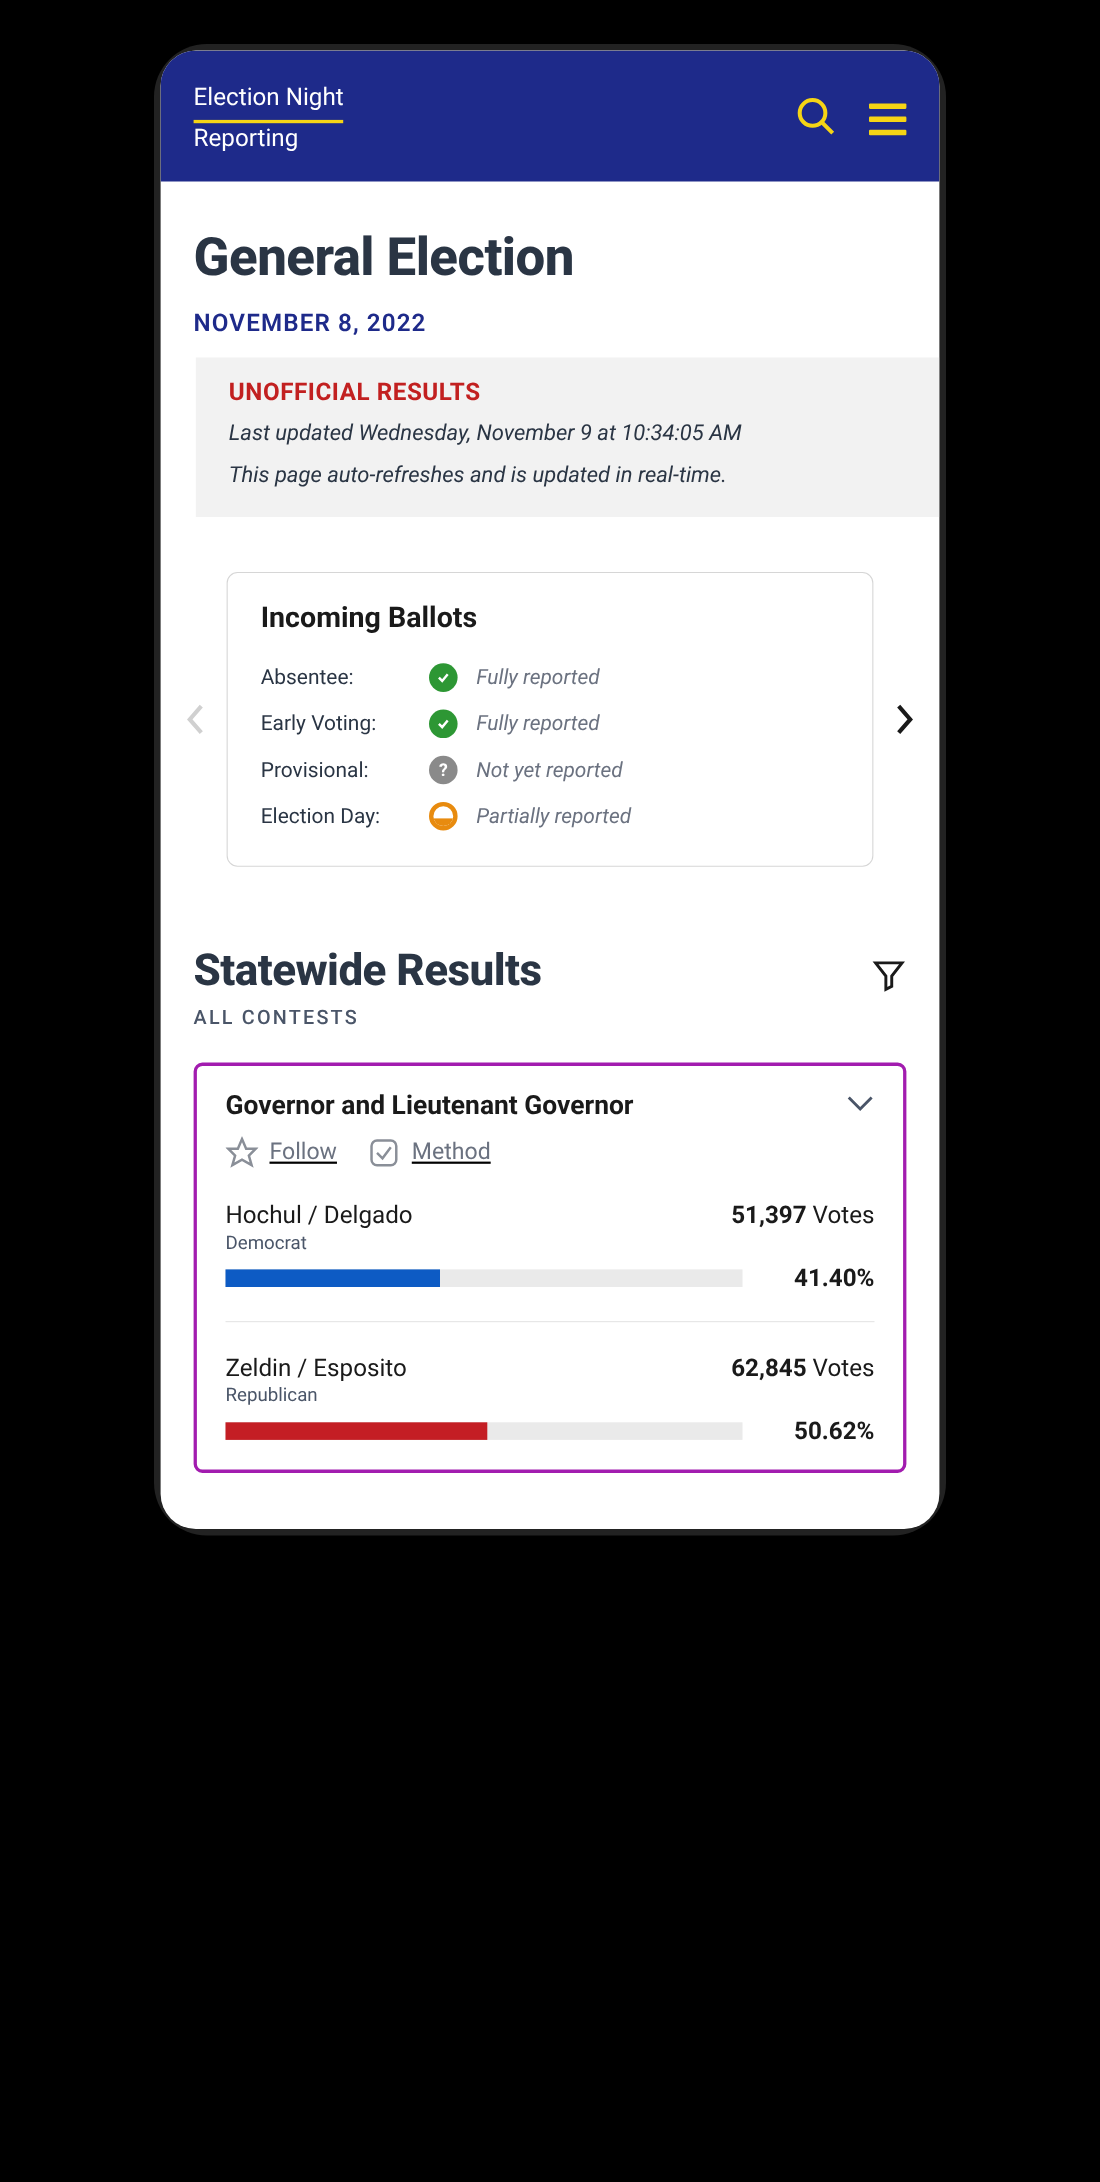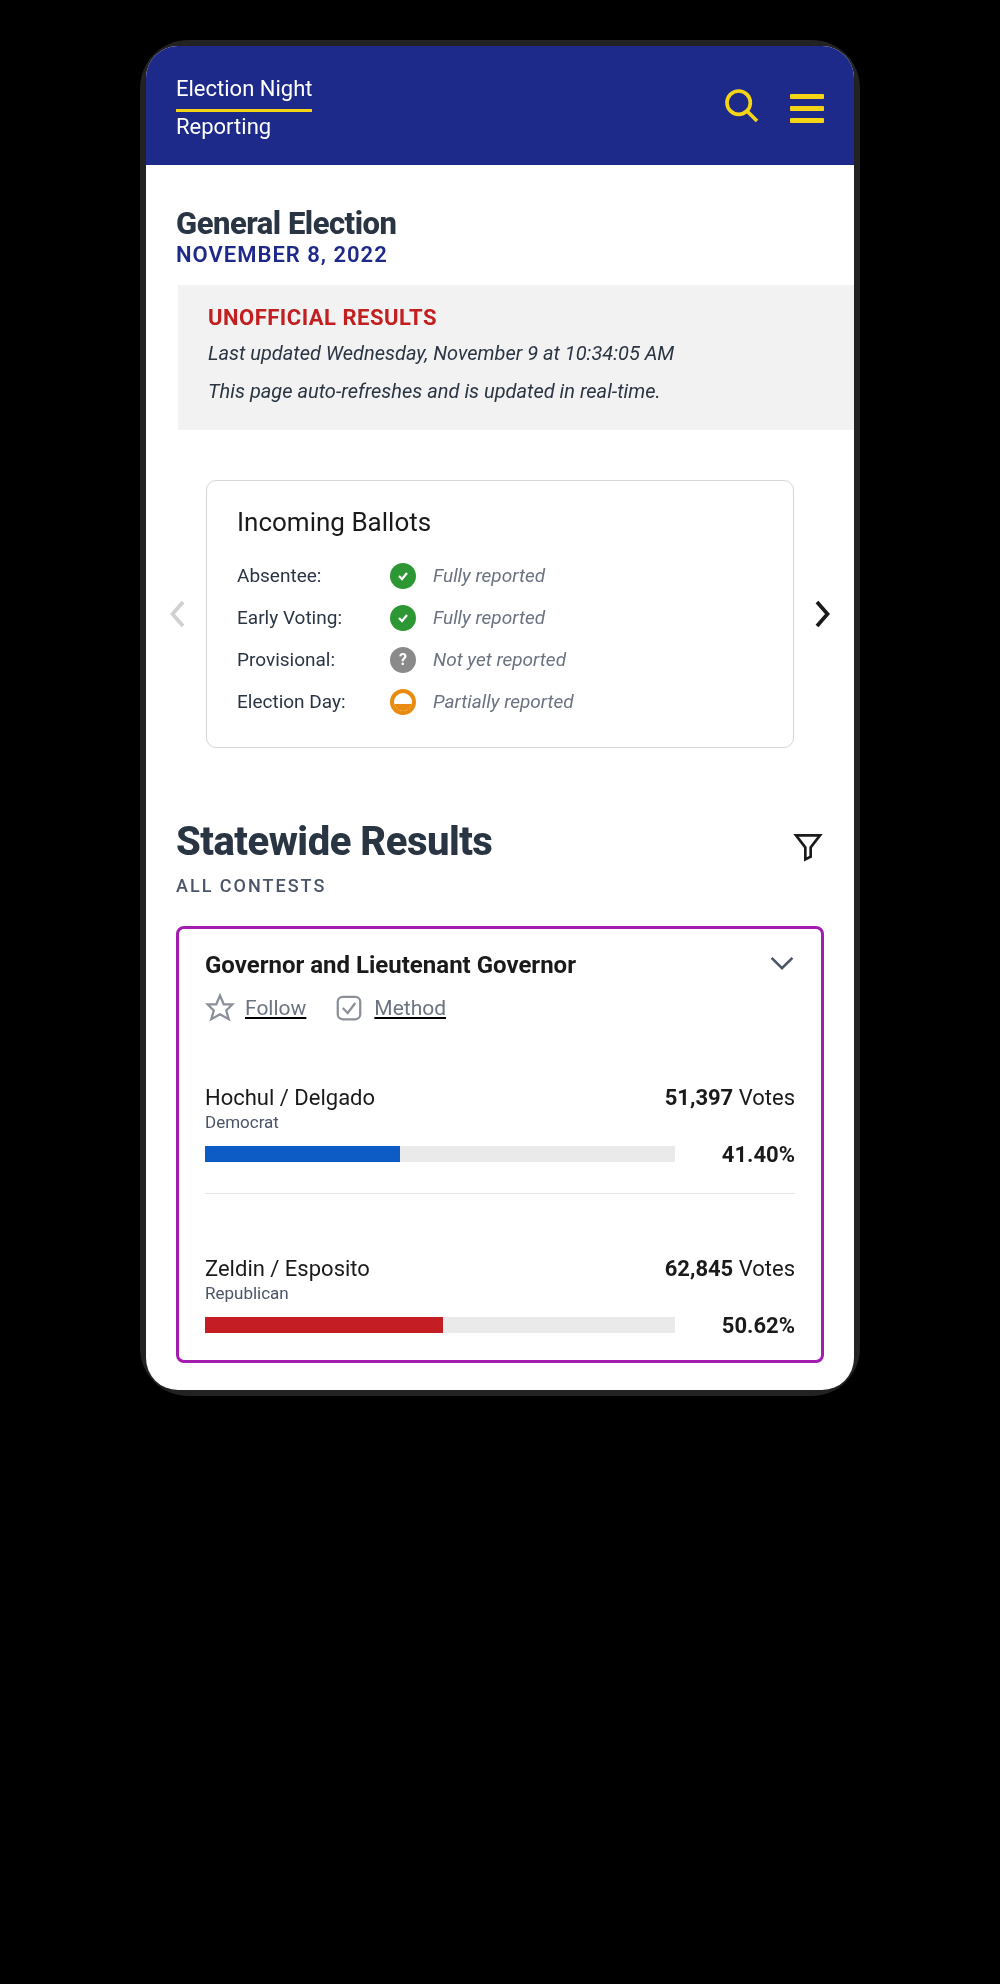--- a/index.html
+++ b/index.html
@@ -51,30 +51,30 @@
     .header-icons {
       display: flex;
       align-items: center;
       gap: 28px;
     }
     .search-icon svg { width: 40px; height: 40px; }
     .menu-icon { display: flex; flex-direction: column; gap: 7px; }
     .menu-icon span { display: block; width: 34px; height: 5px; background: #f5d415; border-radius: 1px; }
     .content { flex: 1; overflow: hidden; }
     .page-head { padding: 40px 30px 18px; }
-    .page-title { font-size: 31px; font-weight: 800; color: #2a3544; letter-spacing: -0.5px; }
-    .page-date { font-size: 22px; font-weight: 600; color: #1e2a8a; letter-spacing: 1px; margin-top: 0; }
+    .page-title { font-size: 48px; font-weight: 800; color: #2a3544; letter-spacing: -0.5px; }
+    .page-date { font-size: 22px; font-weight: 600; color: #1e2a8a; letter-spacing: 1px; margin-top: 20px; }
     .status-box { background: #f2f2f2; padding: 20px 30px 24px; margin-left: 32px; }
     .status-title { color: #c22020; font-size: 22px; font-weight: 700; letter-spacing: 0.5px; }
     .status-text { color: #2a3544; font-size: 20px; font-style: italic; margin-top: 8px; line-height: 1.5; }
     .carousel { display: flex; align-items: center; padding: 50px 18px 40px; gap: 16px; }
     .chev { width: 26px; height: 40px; display: flex; align-items: center; justify-content: center; cursor: pointer; }
     .chev svg { width: 18px; height: 32px; }
     .card { flex: 1; border: 1px solid #d6d6d6; border-radius: 10px; padding: 26px 30px 24px; }
-    .card-title { font-size: 26px; font-weight: 400; color: #1a1a1a; margin-bottom: 18px; }
+    .card-title { font-size: 26px; font-weight: 700; color: #1a1a1a; margin-bottom: 18px; }
     .ballot-row { display: flex; align-items: center; padding: 8px 0; font-size: 19px; }
     .ballot-label { width: 150px; color: #2a3544; }
     .ballot-icon { width: 32px; display: flex; align-items: center; justify-content: center; }
     .ballot-status { flex: 1; color: #6b7280; font-style: italic; padding-left: 14px; }
     .icon-circle { width: 26px; height: 26px; border-radius: 50%; display: flex; align-items: center; justify-content: center; }
     .ic-green { background: #2d9734; }
     .ic-partial { background: #fff; border: 4px solid #e88b0f; position: relative; overflow: hidden; }
     .ic-partial::after { content: ''; position: absolute; bottom: -2px; left: -2px; right: -2px; height: 50%; background: #e88b0f; }
     .ic-gray { background: #8a8a8a; color: #fff; font-weight: 700; font-size: 16px; }
     .results-head { padding: 30px 30px 10px; display: flex; align-items: flex-start; justify-content: space-between; }
@@ -85,21 +85,21 @@
     .contest-card { margin: 20px 30px 0; border: 3px solid #a21caf; border-radius: 8px; padding: 22px 26px; }
     .contest-head { display: flex; justify-content: space-between; align-items: center; }
     .contest-title { font-size: 24px; font-weight: 700; color: #1a1a1a; }
     .expand-icon svg { width: 26px; height: 16px; }
     .contest-actions { display: flex; gap: 28px; margin-top: 14px; align-items: center; text-decoration: underline; }
     .action { display: flex; align-items: center; gap: 10px; color: #6b7280; font-size: 21px; cursor: pointer; }
     .action svg { width: 30px; height: 30px; }
     .candidate { padding-top: 30px; }
     .cand-row1 { display: flex; justify-content: space-between; align-items: baseline; }
     .cand-name { font-size: 22px; color: #1a1a1a; }
-    .cand-votes { font-size: 22px; color: #1a1a1a; margin-top: 32px; }
+    .cand-votes { font-size: 22px; color: #1a1a1a; }
     .cand-votes .num { font-weight: 700; }
     .cand-party { font-size: 17px; color: #4a5568; margin-top: 2px; }
     .cand-bar-row { display: flex; align-items: center; gap: 20px; margin-top: 10px; }
     .bar-track { flex: 1; height: 16px; background: #eaeaea; position: relative; }
     .bar-fill { height: 100%; }
     .bar-blue { background: #0d5bc4; }
     .bar-red { background: #c41e24; }
     .cand-pct { font-size: 22px; font-weight: 700; color: #1a1a1a; width: 100px; text-align: right; }
     .divider { height: 1px; background: #e5e5e5; margin-top: 26px; }
   </style>

